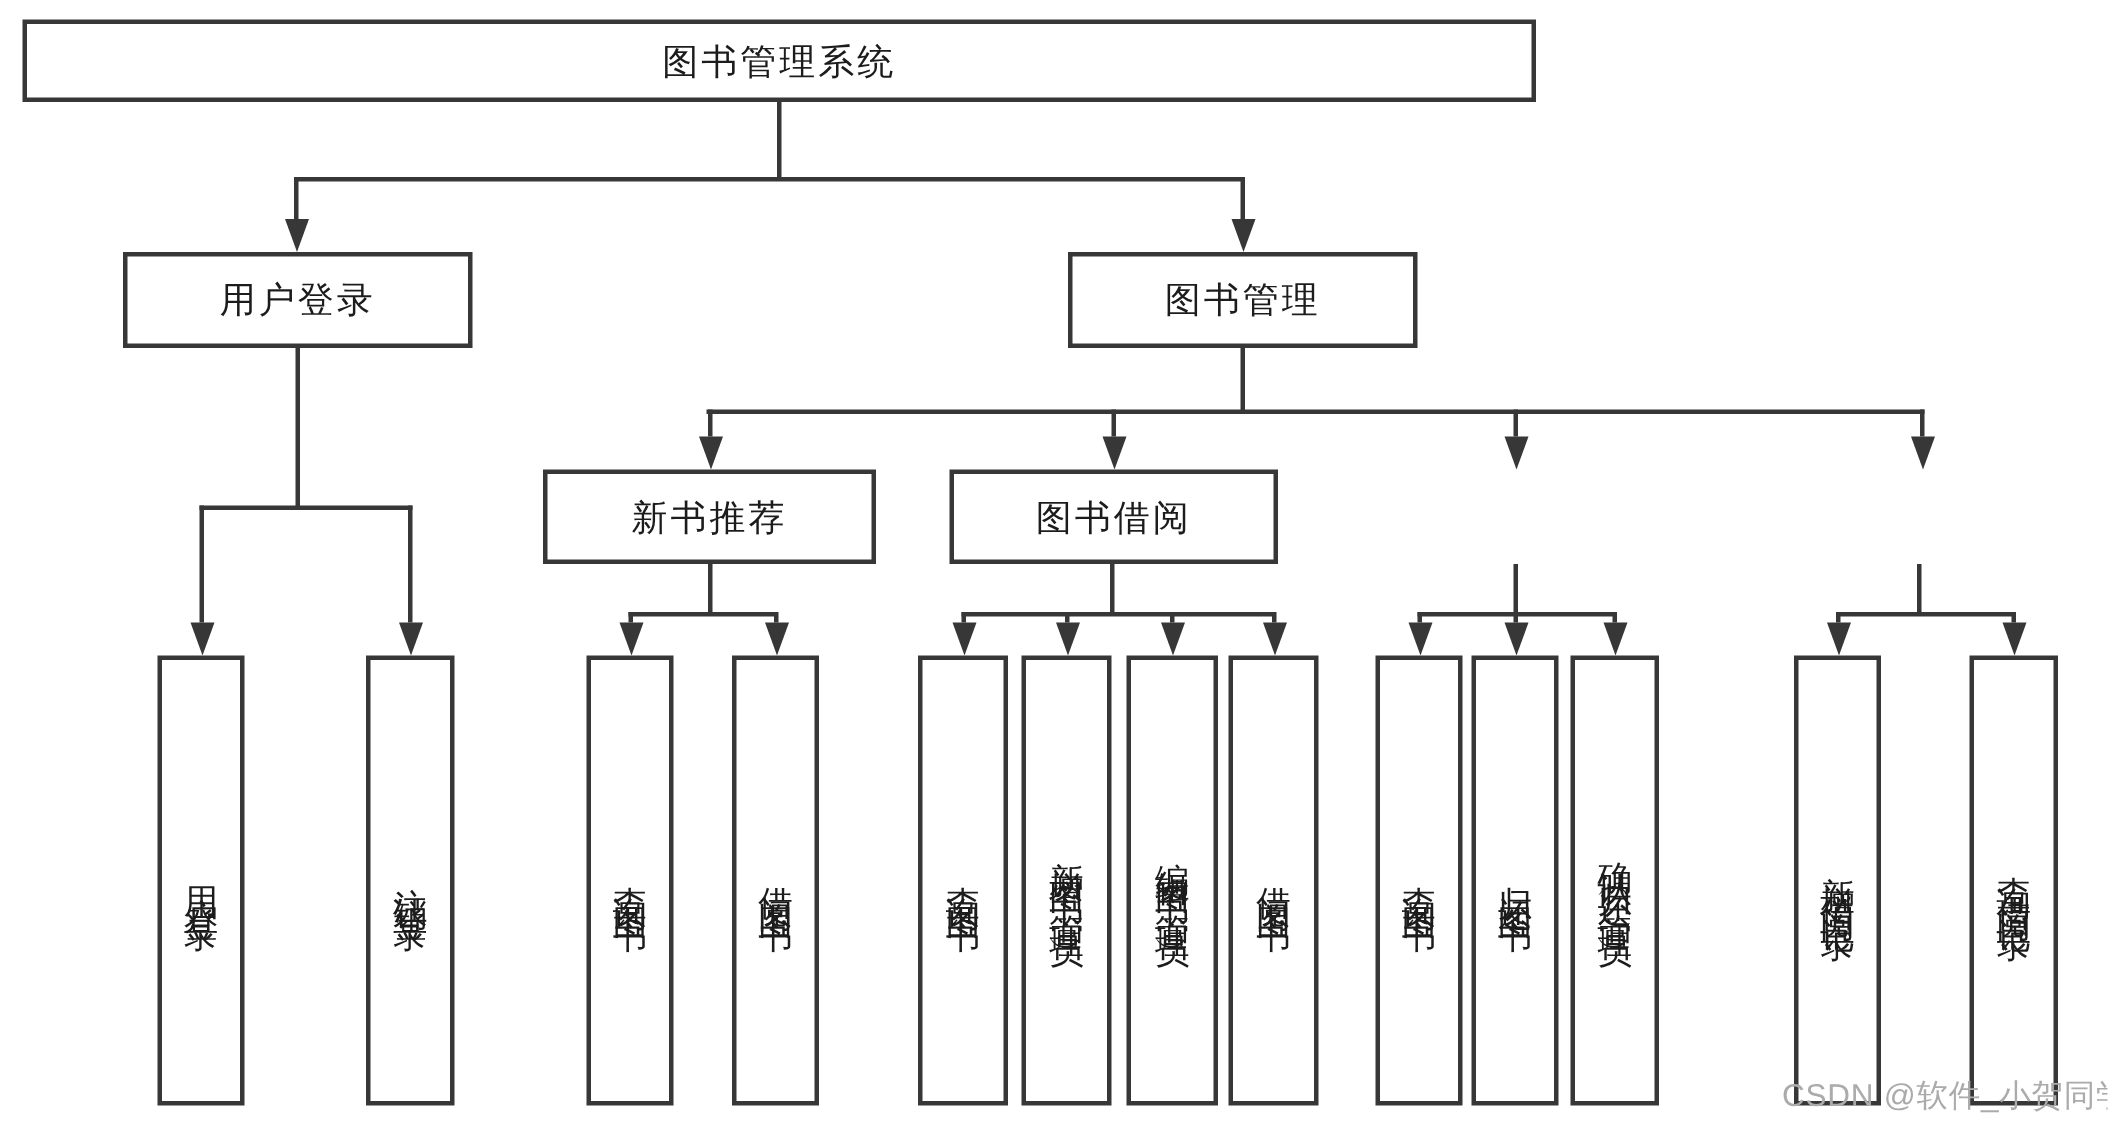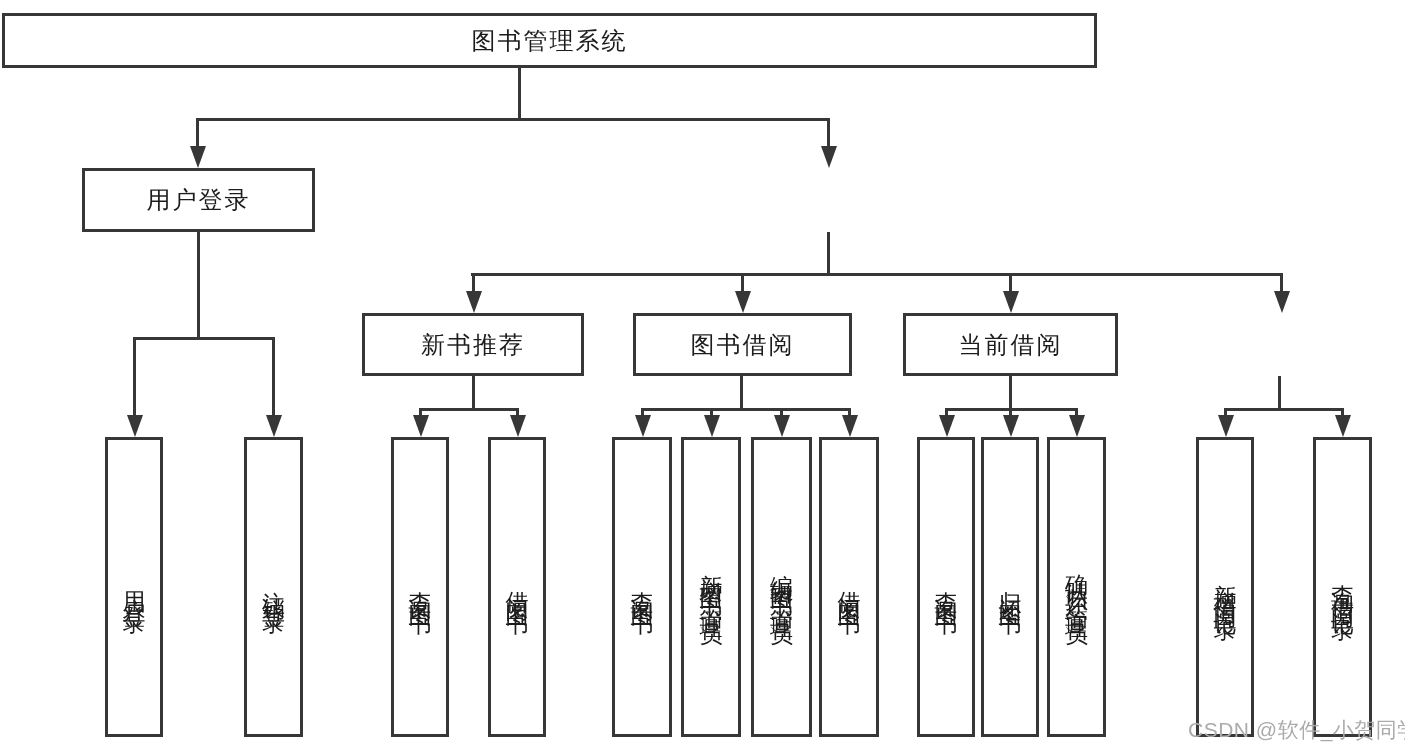--- a/index.html
+++ b/index.html
@@ -77,44 +77,44 @@
     color: var(--watermark);
     white-space: nowrap;
     z-index: 5;
   }
 </style>
 </head>
 <body>
 
 <div class="canvas">
 
-  <div class="node" style="left:2px; top:13px; width:1095px; height:55px;">图书管理系统</div>
+  <div class="node" style="left:15px; top:13px; width:1009px; height:55px;">图书管理系统</div>
 
   <div class="vline" style="left:518px; top:68px; height:52px;"></div>
   <div class="hline" style="left:197px; top:118px; width:633px;"></div>
   <div class="arrow" style="left:196px; top:118px; height:28px;"></div>
   <div class="arrow" style="left:827px; top:118px; height:28px;"></div>
 
   <div class="node" style="left:82px; top:168px; width:233px; height:64px;">用户登录</div>
+  <div class="node" style="left:712px; top:168px; width:233px; height:64px;">图书管理</div>
 
   <div class="vline" style="left:197px; top:232px; height:107px;"></div>
   <div class="hline" style="left:133px; top:337px; width:142px;"></div>
   <div class="arrow" style="left:133px; top:337px; height:78px;"></div>
   <div class="arrow" style="left:272px; top:337px; height:78px;"></div>
 
   <div class="vline" style="left:827px; top:232px; height:43px;"></div>
   <div class="hline" style="left:471px; top:273px; width:812px;"></div>
   <div class="arrow" style="left:472px; top:273px; height:18px;"></div>
   <div class="arrow" style="left:741px; top:273px; height:18px;"></div>
   <div class="arrow" style="left:1009px; top:273px; height:18px;"></div>
   <div class="arrow" style="left:1280px; top:273px; height:18px;"></div>
 
   <div class="node" style="left:633px; top:313px; width:219px; height:63px;">图书借阅</div>
   <div class="node" style="left:362px; top:313px; width:222px; height:63px;">新书推荐</div>
-  <div class="node" style="left:903px; top:313px; width:215px; height:63px;">当前借阅</div>
 
   <div class="vline" style="left:472px; top:376px; height:34px;"></div>
   <div class="hline" style="left:419px; top:408px; width:99px;"></div>
   <div class="arrow" style="left:419px; top:408px; height:7px;"></div>
   <div class="arrow" style="left:516px; top:408px; height:7px;"></div>
 
   <div class="vline" style="left:740px; top:376px; height:34px;"></div>
   <div class="hline" style="left:641px; top:408px; width:209px;"></div>
   <div class="arrow" style="left:641px; top:408px; height:7px;"></div>
   <div class="arrow" style="left:710px; top:408px; height:7px;"></div>

